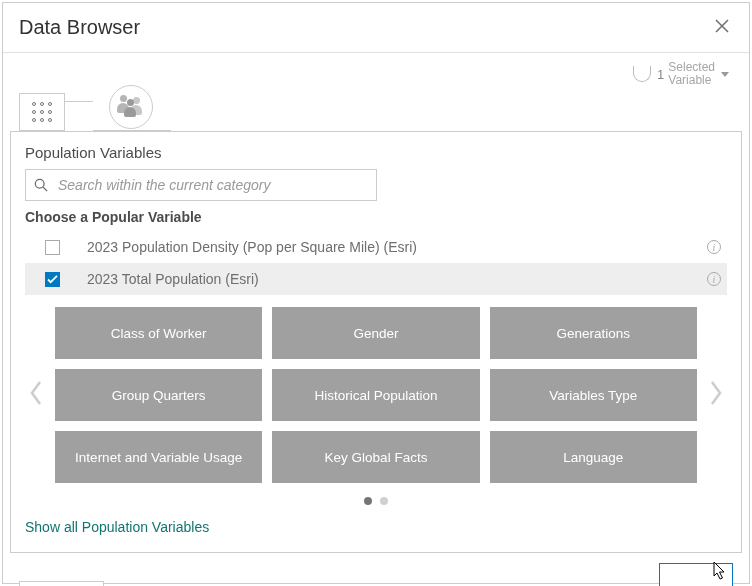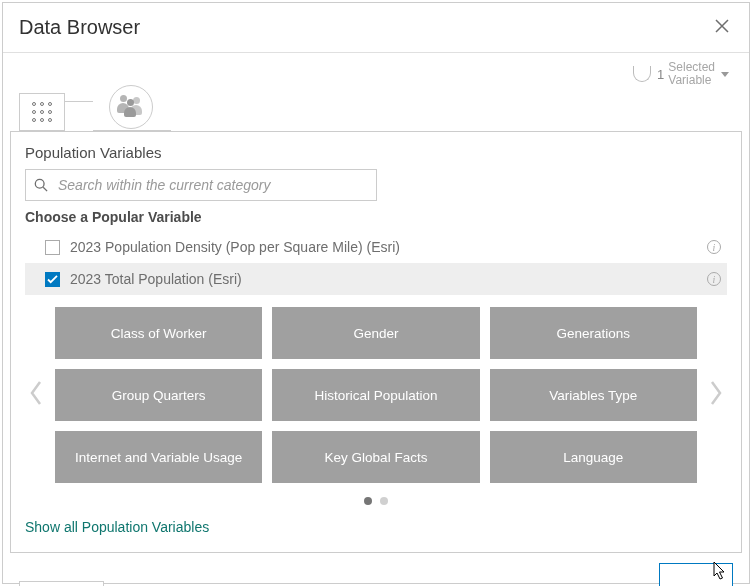--- a/index.html
+++ b/index.html
@@ -169,21 +169,21 @@
     font-size: 14px;
     color: #4c4c4c;
     font-weight: 600;
     margin: 2px 0 6px;
   }
   .var-row {
     display: flex;
     align-items: center;
     padding: 8px 4px 8px 20px;
     font-size: 14px;
-    gap: 10px;
+    gap: 27px;
   }
   .var-row.selected { background: #eeeeee; }
   .checkbox {
     width: 15px; height: 15px;
     border: 1px solid #aaa;
     flex-shrink: 0;
     display: flex;
     align-items: center;
     justify-content: center;
     background: #fff;

